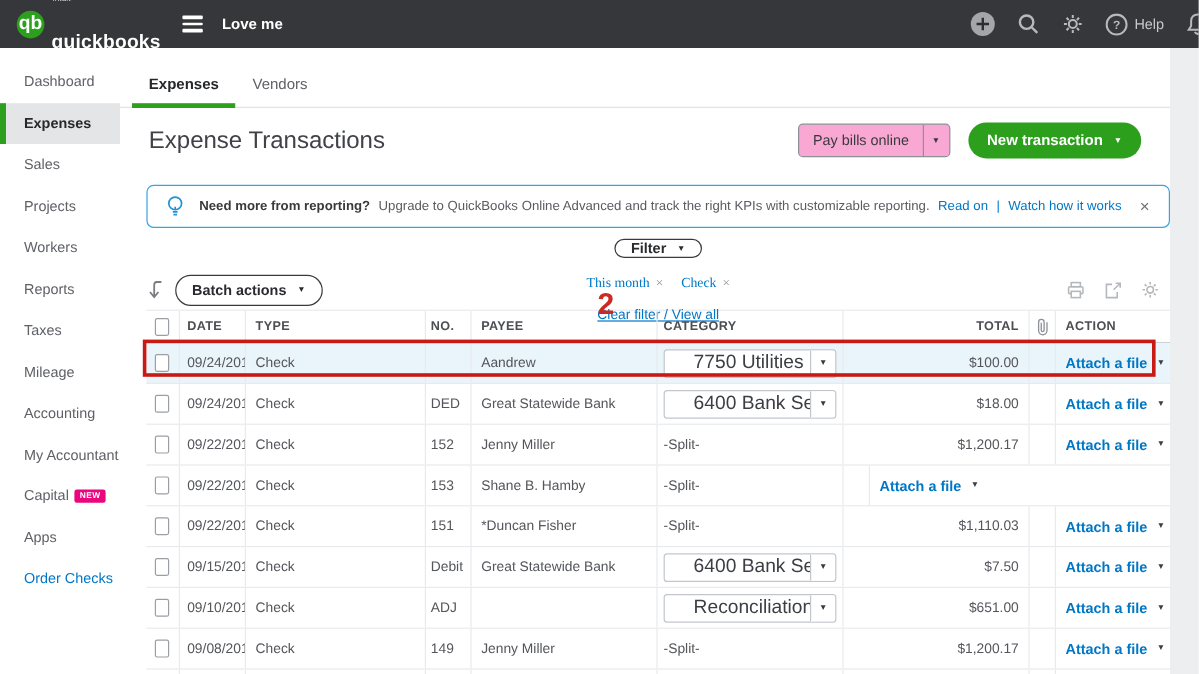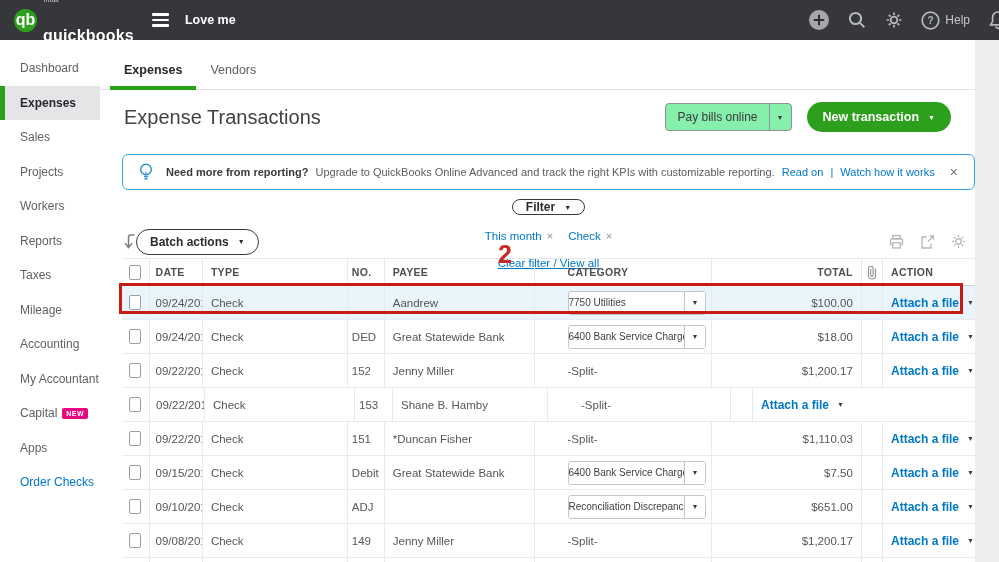--- a/index.html
+++ b/index.html
@@ -43,21 +43,21 @@
   .main{position:absolute;left:100px;top:40px;width:875px;bottom:0;background:#fff;}
   .right-strip{position:absolute;left:975px;top:40px;width:24px;bottom:0;background:#eceef0;z-index:4;}
   
   .tabs{height:50px;border-bottom:1px solid #e0e2e5;display:flex;align-items:flex-end;padding-left:10px;}
   .tab{padding:0 14px 9px;font-size:12.5px;color:#5f6166;border-bottom:4px solid transparent;margin-bottom:-1px;cursor:pointer;}
   .tab.active{color:#26272a;font-weight:bold;border-bottom-color:var(--brand-green);}
   
   .page-head{margin:10px 24px 0 24px;height:34px;display:flex;align-items:center;}
   .page-title{font-size:20px;font-weight:400;color:#404247;margin:0;text-align:center;}
   .head-actions{margin-left:auto;display:flex;align-items:center;gap:15px;}
-  .split-btn{display:flex;height:28px;border:1px solid #8d9096;border-radius:4px;background:#86efac;
+  .split-btn{display:flex;height:28px;border:1px solid #8d9096;border-radius:4px;background:#f9a8d4;
     align-items:center;font-size:12px;color:#393a3d;cursor:pointer;}
   .split-main{padding:0 11px;}
   .split-arrow{width:22px;align-self:stretch;display:flex;align-items:center;justify-content:center;
     border-left:1px solid #8d9096;font-size:7px;color:#393a3d;}
   .green-btn{height:30px;background:var(--brand-green);color:#fff;border:none;border-radius:15px;
     font-size:12.5px;font-weight:bold;padding:0 16px;display:flex;align-items:center;gap:9px;
     font-family:"Liberation Sans",sans-serif;cursor:pointer;}
   .green-btn .caret{font-size:7px;}
   
   .banner{margin:20px 0 0 22px;width:853px;height:36px;border:1px solid var(--banner-border);border-radius:6px;
@@ -67,50 +67,50 @@
   .banner-body{margin-left:4px;}
   .blink{color:var(--link-blue);margin-left:4px;cursor:pointer;text-decoration:none;}
   .bsep{color:var(--link-blue);margin-left:4px;}
   .banner-close{margin-left:auto;color:#6f7175;font-size:14px;cursor:pointer;padding:0 2px;}
   
   .filter-row{margin:9px 0 0 22px;height:24px;display:flex;align-items:center;gap:15px;flex-direction:column;}
   .pill{height:24px;border:1.5px solid #393a3d;border-radius:13px;background:#fff;font-size:12px;font-weight:bold;
     color:#2a2b2e;padding:0 13px;display:flex;align-items:center;gap:9px;font-family:"Liberation Sans",sans-serif;cursor:pointer;}
   .pill .caret{font-size:7px;}
   .chips{display:flex;align-items:center;gap:15px;}
-  .chip{color:var(--link-blue);font-size:11.5px;display:flex;align-items:center;gap:5px;cursor:pointer;}
+  .chip{color:var(--link-blue);font-size:11.5px;display:flex;align-items:center;gap:5px;cursor:pointer;font-family:Liberation Serif, serif;}
   .chip-x{color:#8d9096;font-size:11px;}
   .clear-link{color:var(--link-blue);font-size:11.5px;text-decoration:underline;cursor:pointer;}
-  .batch-row{margin:5px 0 0 22px;height:27px;display:flex;align-items:center;}
+  .batch-row{margin:5px 0 0 22px;height:27px;display:flex;align-items:center;gap:10px;}
   .batch-row .pill{height:26px;border-radius:14px;}
   .sort-icon{display:flex;align-items:center;}
   .tools{margin-left:auto;margin-right:8px;display:flex;align-items:center;gap:14px;}
   .tool{cursor:pointer;display:flex;align-items:center;}
   
   .table{margin:3px 0 0 22px;width:853px;font-size:11.5px;}
   .thead{display:flex;height:28px;border-top:1px solid #e8eaed;border-bottom:1px solid #cdd0d4;}
   .cell{padding:0 8px;border-right:1px solid #e8eaed;height:100%;display:flex;align-items:center;overflow:hidden;white-space:nowrap;}
   .cell:last-child{border-right:none;}
   .th{font-size:10.5px;font-weight:bold;color:#4c4e53;letter-spacing:.3px;gap:32px;}
   .c-check{width:28px;padding-left:7px;}
   .c-date{width:55px;padding:0 4px 0 6px;}
   .c-type{width:150px;}
   .c-no{width:38px;padding:0 4px;}
   .c-payee{width:155px;}
-  .c-cat{width:155px;padding:0 5px;margin-left:28px;}
+  .c-cat{width:155px;padding:0 5px;}
   .c-total{width:155px;justify-content:flex-end;}
   .c-clip{width:22px;padding:0;justify-content:center;}
   .c-action{width:95px;}
   .sort-caret{font-size:7px;color:#56585c;margin-left:5px;}
   .cb{width:15px;height:15px;border:1px solid #9b9ea3;border-radius:2px;background:#fff;display:inline-block;cursor:pointer;}
   .trow{display:flex;height:34px;border-bottom:1px solid #e8eaed;color:#54565b;}
   .trow.hl{background:#eaf4fb;}
   .select{display:flex;height:24px;width:147px;border:1px solid #c2c6cb;border-radius:3px;background:#fff;
     align-items:center;overflow:hidden;cursor:pointer;}
-  .sel-text{flex:1;padding:0 0;font-size:10px;color:#3c3e43;white-space:nowrap;overflow:hidden;}
+  .sel-text{flex:1;padding:0 24px;font-size:16px;color:#3c3e43;white-space:nowrap;overflow:hidden;}
   .sel-arrow{width:21px;align-self:stretch;border-left:1px solid #c2c6cb;display:flex;align-items:center;
     justify-content:center;font-size:7px;color:#393a3d;background:#fff;}
   .action-link{color:var(--link-blue);font-size:12px;font-weight:600;cursor:pointer;}
   .action-caret{color:#3c3e43;font-size:7px;margin-left:8px;cursor:pointer;}
   
   .red-box{position:absolute;left:119px;top:283px;width:844px;height:31px;border:3px solid var(--annotation-red);
     z-index:6;pointer-events:none;}
   .red-num{position:absolute;left:498px;top:240px;color:#cb2a24;font-size:25px;font-weight:bold;z-index:6;pointer-events:none;}
 </style>
 </head>

